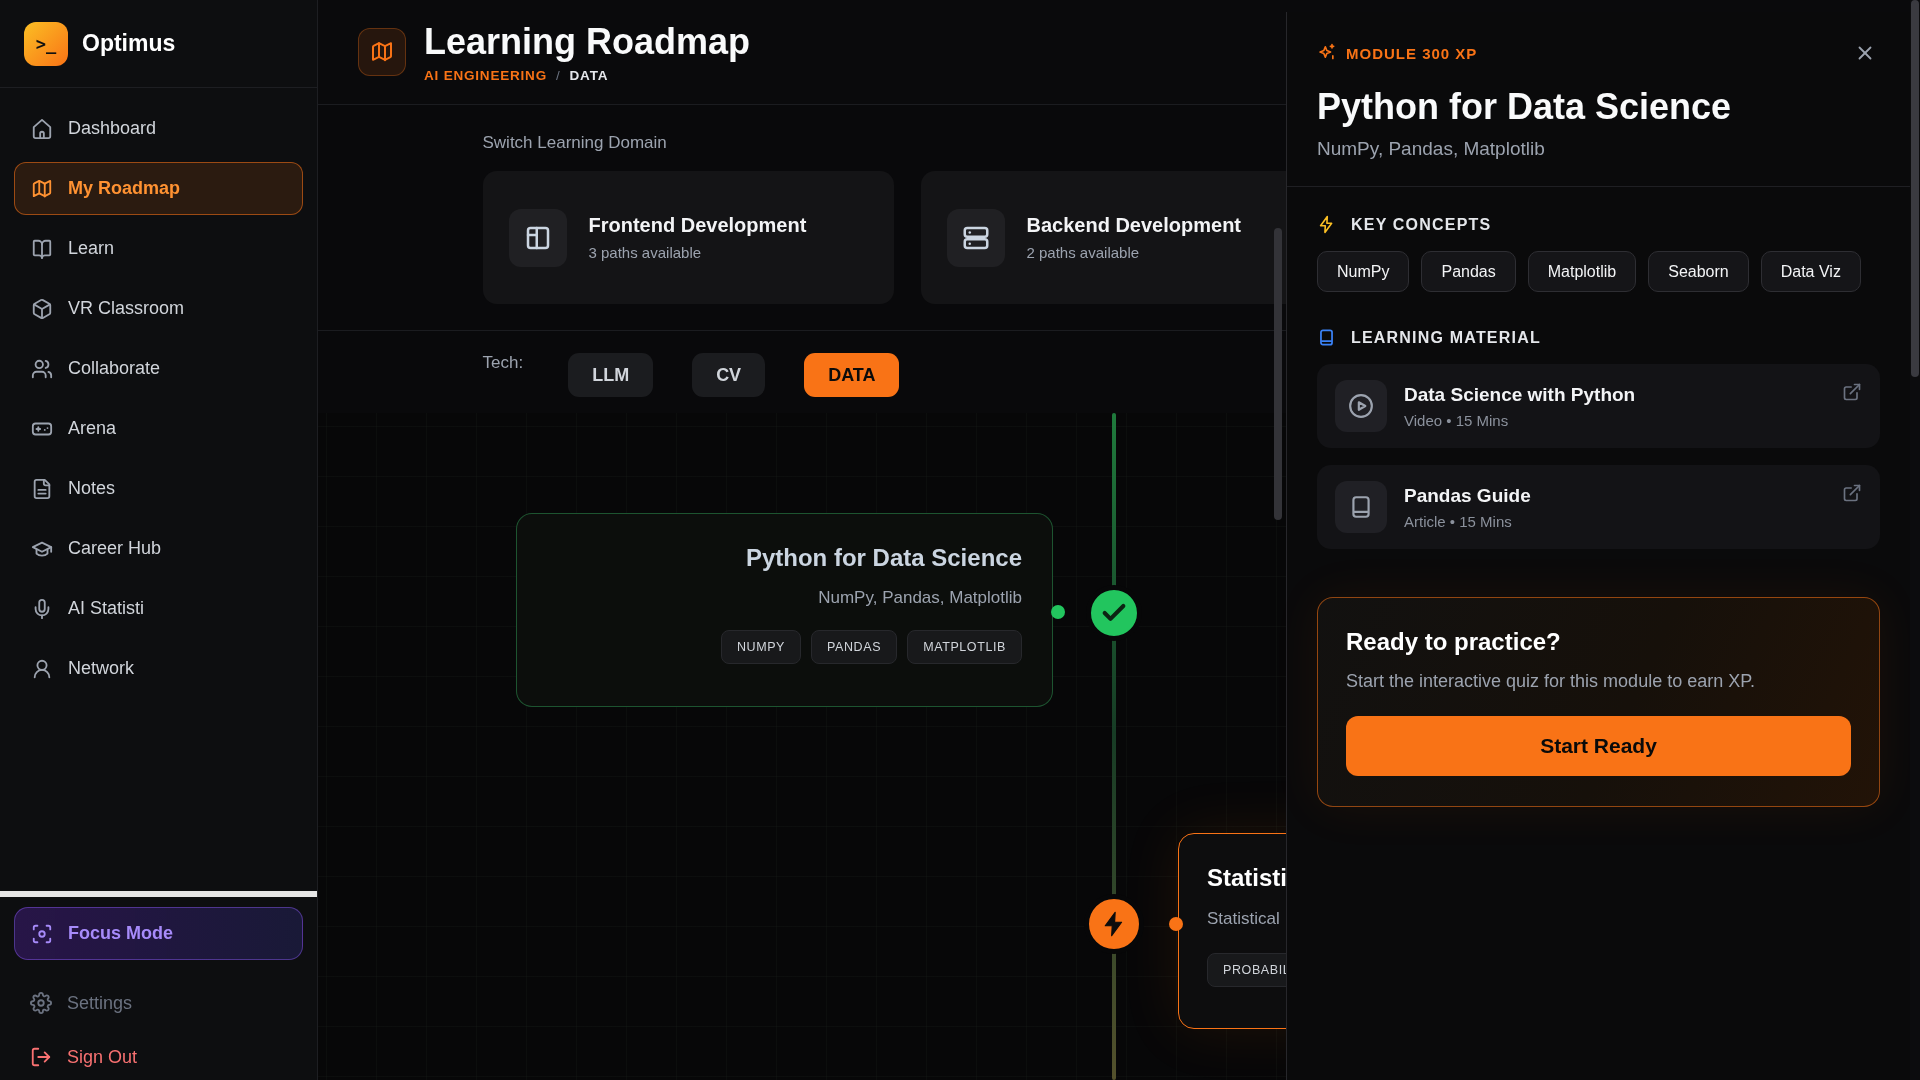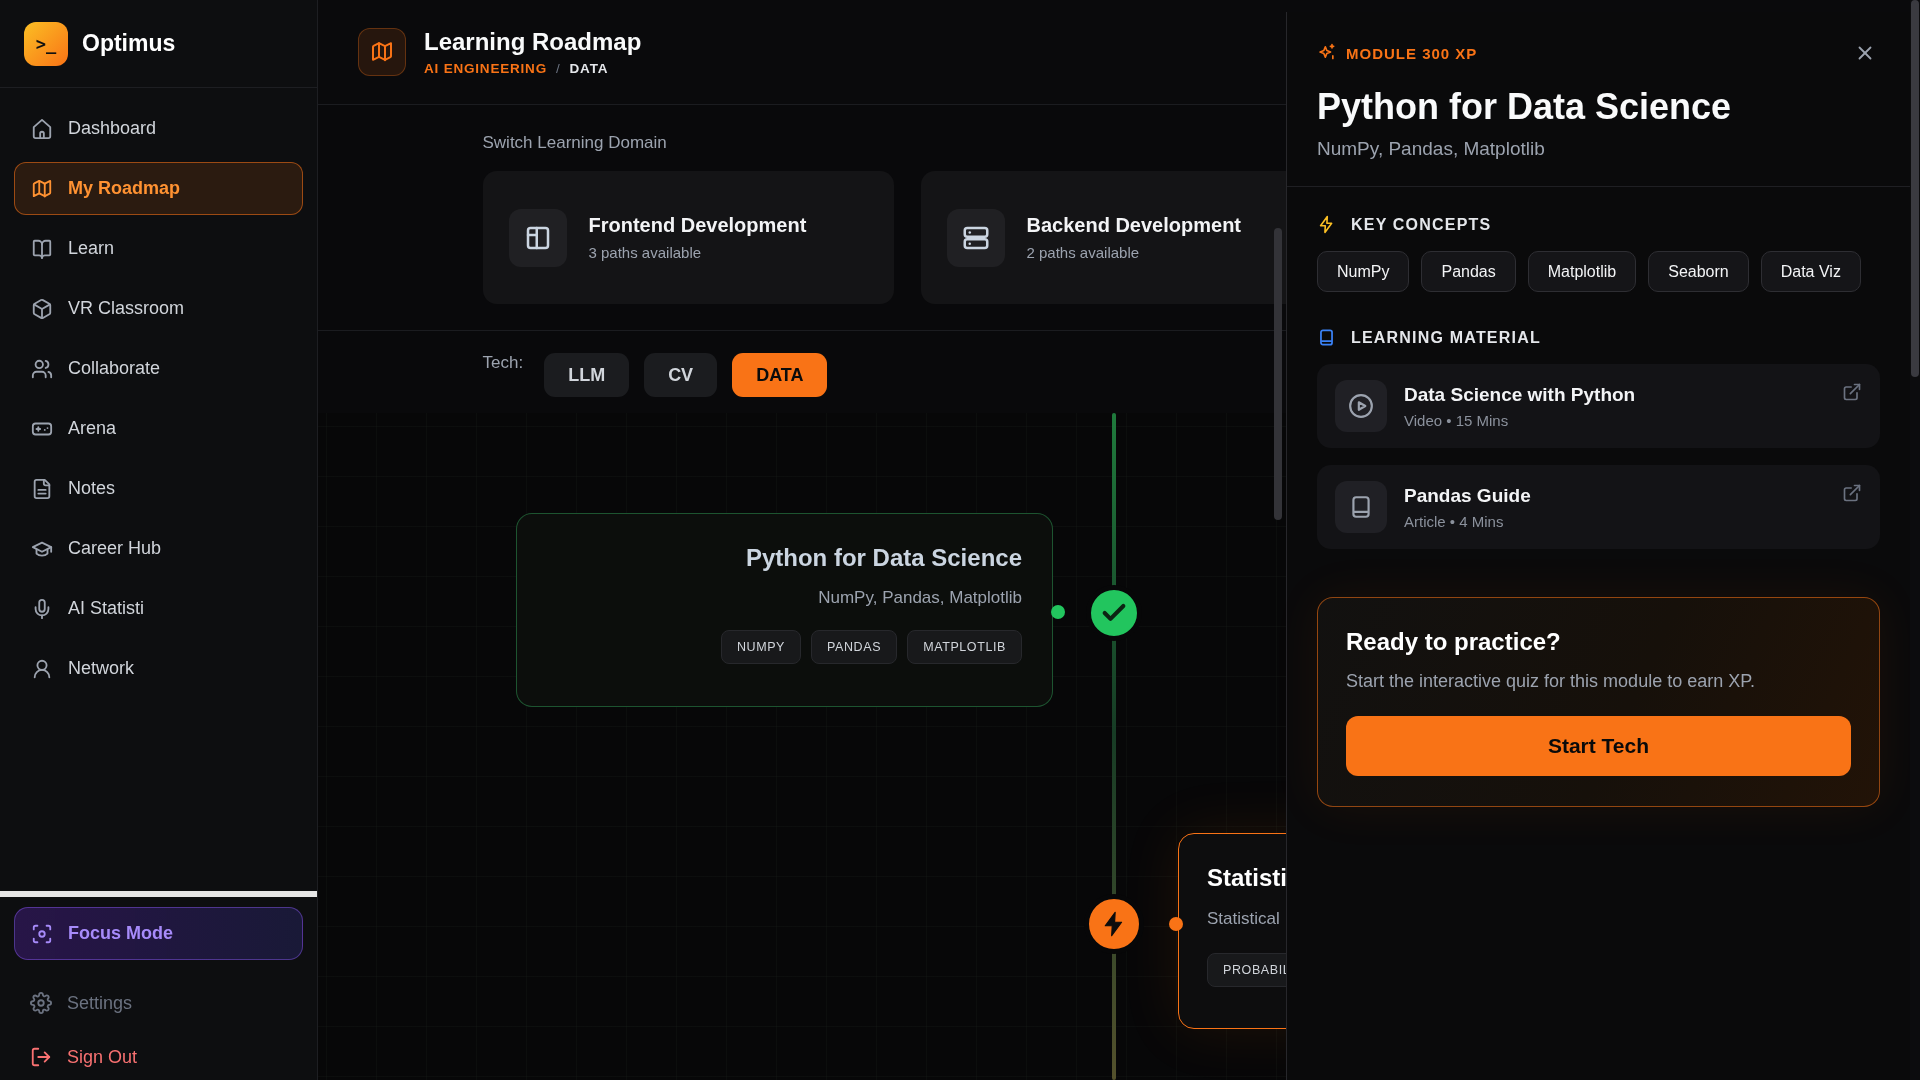--- a/index.html
+++ b/index.html
@@ -24,39 +24,39 @@
   .foot-item { display:flex; align-items:flex-end; gap:15px; height:48px; padding:0 16px; border-radius:12px; font-size:18px; color:#6b7280; cursor:pointer; }
   .foot-item .ic { color:#6b7280; }
   .foot-item.signout { color:#f87171; }
   .foot-item.signout .ic { color:#f87171; }
 
   
   .main { position:absolute; left:318px; top:0; width:1602px; height:1080px; background:#09090b; z-index:1; }
   .main-header { height:105px; border-bottom:1px solid #1b1c20; display:flex; align-items:center; padding-left:40px; background:#0a0a0c; }
   .map-tile { width:48px; height:48px; border-radius:12px; background:rgba(249,115,22,0.12); border:1px solid rgba(249,115,22,0.3); display:flex; align-items:center; justify-content:center; color:#f97316; }
   .head-text { margin-left:18px; }
-  .page-title { font-size:24px; font-weight:bold; color:#f9fafb; }
+  .page-title { font-size:36px; font-weight:bold; color:#f9fafb; }
   .breadcrumb { margin-top:5px; font-size:13.5px; font-weight:bold; letter-spacing:0.8px; display:flex; gap:9px; align-items:center; }
   .crumb-a { color:#f97316; }
   .crumb-sep { color:#6b7280; font-weight:normal; }
   .crumb-b { color:#e5e7eb; }
 
   .inner { width:1273px; margin:0 auto; }
   .domain-section { padding-top:28px; padding-bottom:26px; }
   .domain-label { font-size:17px; color:#9ca3af; }
   .domain-cards { display:flex; gap:27px; margin-top:18px; }
   .domain-card { width:411px; height:133px; background:#141416; border-radius:14px; display:flex; align-items:center; padding:0 26px; gap:22px; cursor:pointer; flex:0 0 auto; }
   .domain-icon { width:58px; height:58px; border-radius:12px; background:#202023; display:flex; align-items:center; justify-content:center; color:#cbd5e1; }
   .domain-card .t1 { font-size:20px; font-weight:bold; color:#f3f4f6; }
   .domain-card .t2 { font-size:15px; color:#9ca3af; margin-top:7px; }
 
   .techbar { height:90px; border-top:1px solid #1b1c20; border-bottom:1px solid #1b1c20; display:flex; align-items:center; }
   .tech-row { display:flex; align-items:flex-start; gap:15px; }
   .tech-label { font-size:17px; color:#9ca3af; margin-right:6px; }
-  .tech-pill { height:44px; padding:0 24px; border-radius:11px; background:#1b1c1f; color:#d1d5db; font-size:18px; font-weight:bold; display:flex; align-items:center; justify-content:center; cursor:pointer; }
+  .tech-pill { height:44px; padding:0 24px; border-radius:11px; background:#1b1c1f; color:#d1d5db; font-size:18px; font-weight:bold; display:flex; align-items:center; justify-content:center; cursor:pointer;margin-left:24px; }
   .tech-pill.active { background:#f97316; color:#0b0b0b; }
 
   
   .canvas { position:absolute; left:0; top:413px; width:1602px; height:667px; background:#070708;
     background-image:linear-gradient(rgba(120,160,120,0.045) 1px, transparent 1px), linear-gradient(90deg, rgba(120,160,120,0.045) 1px, transparent 1px);
     background-size:50px 50px; background-position:8px 13px; }
   .timeline { position:absolute; left:794px; top:0; width:4px; height:667px; border-radius:2px;
     background:linear-gradient(180deg,#1f7a3c 0%, #1b5c31 22%, #173c25 48%, #34472a 75%, #54512c 100%); }
 
   .node-card { position:absolute; border-radius:16px; background:#0c0e0c; }
@@ -443,34 +443,34 @@
     </div>
     <div class="mat-card">
       <div class="mat-icon">
           <svg width="26" height="26" viewBox="0 0 24 24" fill="none" stroke="currentColor" stroke-width="2" stroke-linecap="round" stroke-linejoin="round">
             <rect x="5" y="3" width="14" height="18" rx="2.5"></rect>
             <path d="M6 16.5h12"></path>
           </svg>
         </div>
       <div>
         <div class="mat-title">Pandas Guide</div>
-        <div class="mat-meta">Article • 4 Mins</div>
+        <div class="mat-meta">Article • 15 Mins</div>
       </div>
       <span class="mat-link">
           <svg width="20" height="20" viewBox="0 0 24 24" fill="none" stroke="currentColor" stroke-width="2" stroke-linecap="round" stroke-linejoin="round">
             <path d="M18 13v6a2 2 0 0 1-2 2H5a2 2 0 0 1-2-2V8a2 2 0 0 1 2-2h6"></path>
             <polyline points="15 3 21 3 21 9"></polyline>
             <line x1="10" y1="14" x2="21" y2="3"></line>
           </svg>
         </span>
     </div>
   </div>
 
   <div class="practice-card">
     <div class="practice-title">Ready to practice?</div>
     <div class="practice-desc">Start the interactive quiz for this module to earn XP.</div>
-    <button class="quiz-btn">Start Tech</button>
+    <button class="quiz-btn">Start Ready</button>
   </div>
 </aside>
 
 <div class="panel-scrollbar">
   <div class="panel-scroll-thumb"></div>
 </div>
 
 </body></html>

